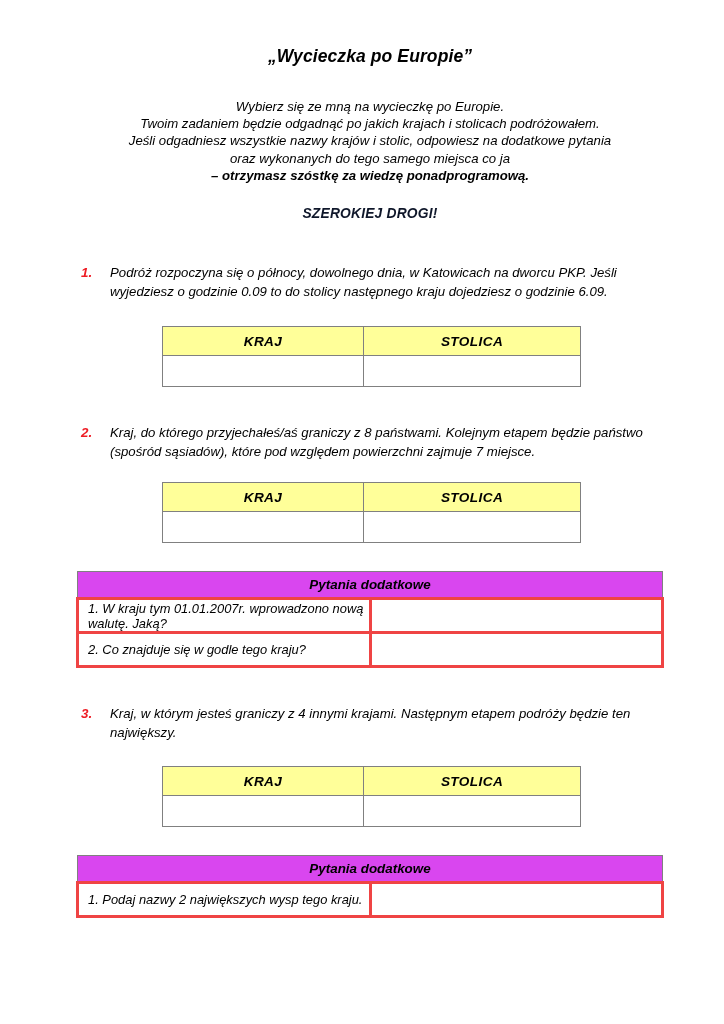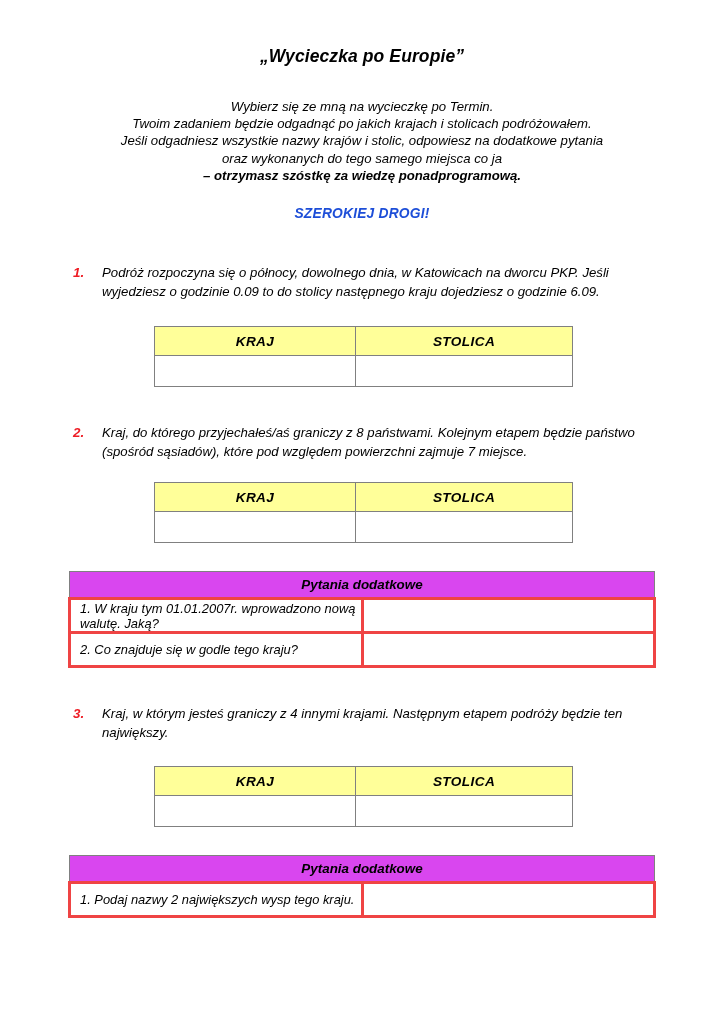--- a/index.html
+++ b/index.html
@@ -12,21 +12,21 @@
     height: 1024px;
     position: relative;
     background: #ffffff;
     font-family: "Liberation Sans", sans-serif;
     color: #000000;
     box-sizing: border-box;
     overflow: hidden;
   }
   .content {
     position: absolute;
-    left: 68px;
+    left: 76px;
     top: 0;
     width: 588px;
   }
 
   
   .doc-title {
     text-align: center;
     font-style: italic;
     font-weight: bold;
     font-size: 17.5px;
@@ -49,21 +49,21 @@
     font-weight: bold;
     display: block;
   }
   .intro .line { display: block; }
 
   .shout {
     text-align: center;
     font-style: italic;
     font-weight: bold;
     font-size: 13.8px;
-    color: #1d4ed8;
+    color: #0f172a;
     margin: 0;
     padding-top: 22px;
     letter-spacing: 0.2px;
   }
 
   
   .task {
     position: relative;
     padding-left: 34px;
     font-style: italic;
@@ -146,21 +146,21 @@
 </style>
 </head>
 <body>
 
 <div class="page">
   <div class="content">
 
     <h1 class="doc-title">„Wycieczka po Europie”</h1>
 
     <p class="intro intro-1">
-      <span class="line">Wybierz się ze mną na wycieczkę po Termin.</span>
+      <span class="line">Wybierz się ze mną na wycieczkę po Europie.</span>
       <span class="line">Twoim zadaniem będzie odgadnąć po jakich krajach i stolicach podróżowałem.</span>
       <span class="line">Jeśli odgadniesz wszystkie nazwy krajów i stolic, odpowiesz na dodatkowe pytania</span>
       <span class="line">oraz wykonanych do tego samego miejsca co ja</span>
       <span class="strong">– otrzymasz szóstkę za wiedzę ponadprogramową.</span>
     </p>
 
 
     <p class="shout">SZEROKIEJ DROGI!</p>
 
     <div class="task task-1">

